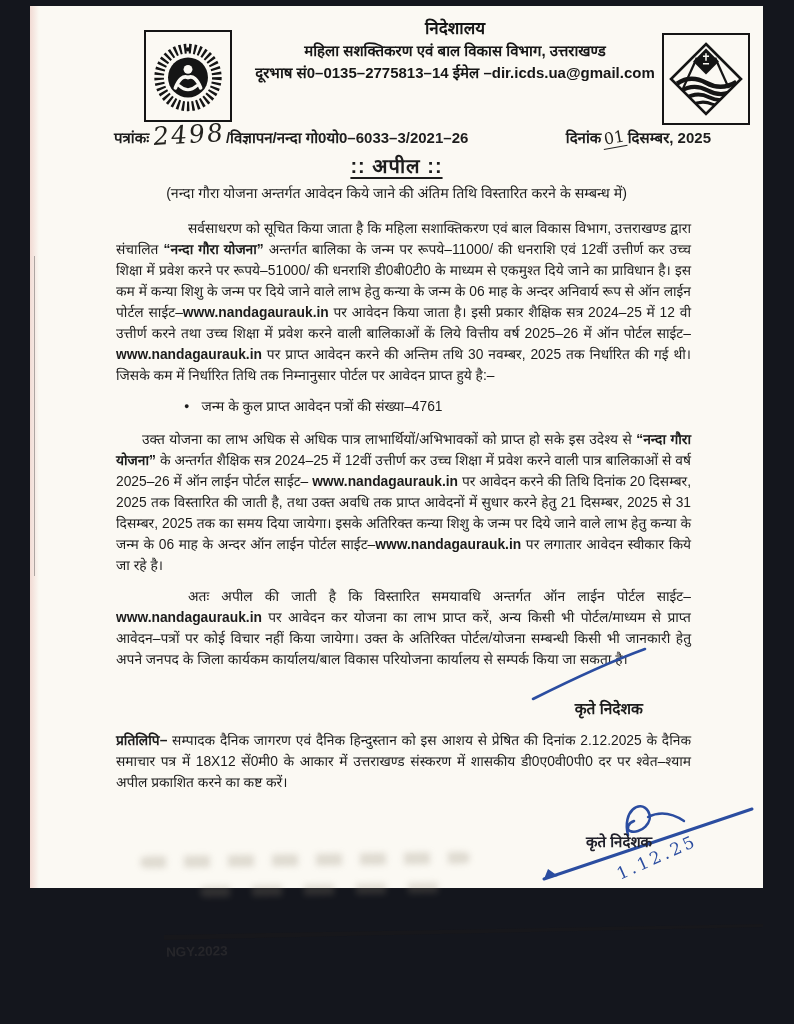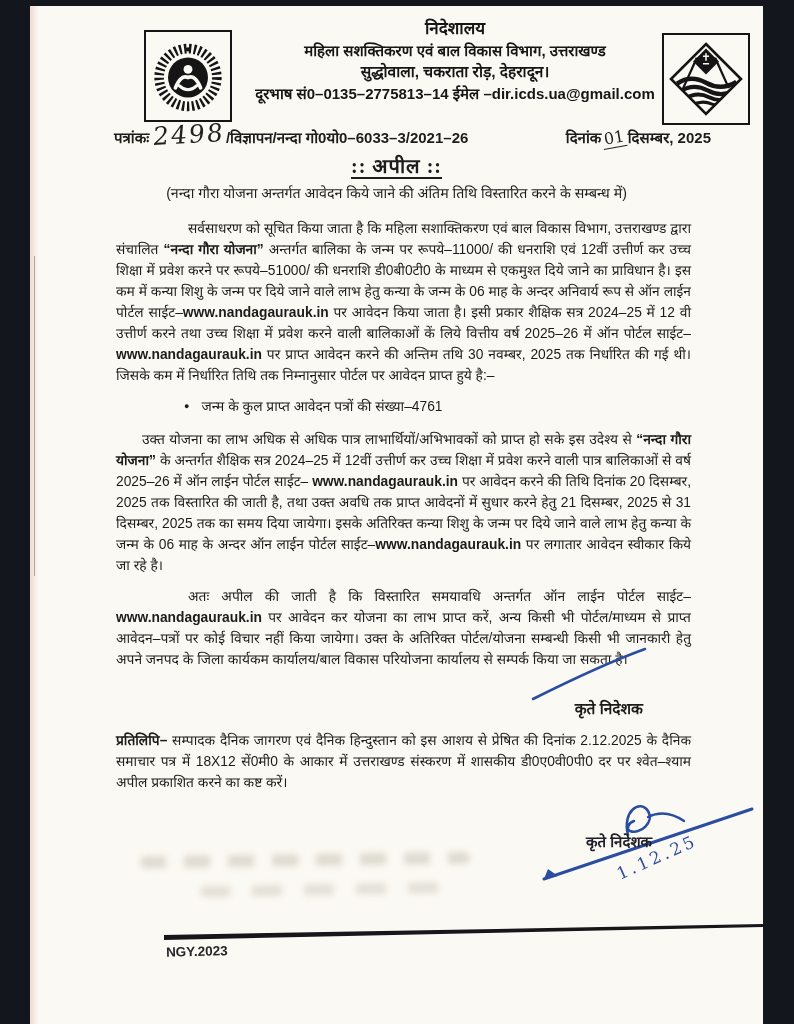--- a/index.html
+++ b/index.html
@@ -4,21 +4,21 @@
 <style>
   * { margin:0; padding:0; box-sizing:border-box; }
   html,body { width:794px; height:1024px; }
   body {
     position:relative;
     background:#14161d;
     font-family:"Liberation Sans","DejaVu Sans",sans-serif;
     overflow:hidden;
   }
   .paper {
-    position:absolute; left:30px; top:6px; width:733px; height:1018px;
+    position:absolute; left:30px; top:6px; width:733px; height:882px;
     background:#fbf9f3;
     color:#1d1d1d;
   }
   .paper::before { 
     content:""; position:absolute; left:0; top:0; bottom:0; width:9px;
     background:linear-gradient(90deg, rgba(226,168,160,0.38), rgba(226,168,160,0));
   }
   .paper::after { 
     content:""; position:absolute; left:4px; top:250px; height:320px; width:1px;
     background:rgba(40,40,40,0.35);
@@ -57,21 +57,21 @@
   }
   .hw-day {
     display:inline-block; font-family:"DejaVu Serif",serif;
     font-size:16px; font-weight:400; transform:rotate(-10deg);
     border-bottom:1.5px solid #222; padding:0 2px; margin:0 1px; color:#24231f;
   }
 
   
   .title {
     text-align:center; font-size:20px; font-weight:bold; margin-top:3px;
-    text-decoration:underline; text-underline-offset:4px; letter-spacing:1px;font-family:Liberation Serif, serif;
+    text-decoration:underline; text-underline-offset:4px; letter-spacing:1px;
   }
   .subtitle { text-align:center; font-size:14.2px; font-weight:normal; margin-top:4px; }
 
   
   .content { padding:6px 62px 0 76px; font-size:13.8px; line-height:21px; text-align:justify; color:#1c1c1c; }
   .para { margin:10px; }
   .indent1 { text-indent:72px; }
   .indent-sm { text-indent:26px; }
   b { font-weight:bold; }
   .bullets { margin:6px 0 4px 78px; }
@@ -131,21 +131,20 @@
         <circle cx="50" cy="14" r="3" fill="#151515"></circle>
         <circle cx="50" cy="41" r="6" fill="#fbf9f3"></circle>
         <path d="M33 66 Q40 48 50 52 Q60 48 67 66" fill="none" stroke="#fbf9f3" stroke-width="5" stroke-linecap="round"></path>
         <path d="M38 63 Q50 74 62 63" fill="none" stroke="#fbf9f3" stroke-width="4" stroke-linecap="round"></path>
       </svg>
     </div>
 
     <div class="header-center">
       <div class="org-line1">निदेशालय</div>
       <div class="org-line2">महिला सशक्तिकरण एवं बाल विकास विभाग, उत्तराखण्ड</div>
-      <div class="org-line3">सुद्धोवाला, चकराता रोड़, देहरादून।</div>
       <div class="contact-line">दूरभाष सं0–0135–2775813–14 ईमेल –dir.icds.ua@gmail.com</div>
     </div>
 
     <div class="logo-box logo-right">
       <svg width="76" height="78" viewBox="0 0 100 100">
         <defs>
             <clipPath id="dia">
               <polygon points="50,4 96,50 50,96 4,50"></polygon>
             </clipPath>
           </defs>

